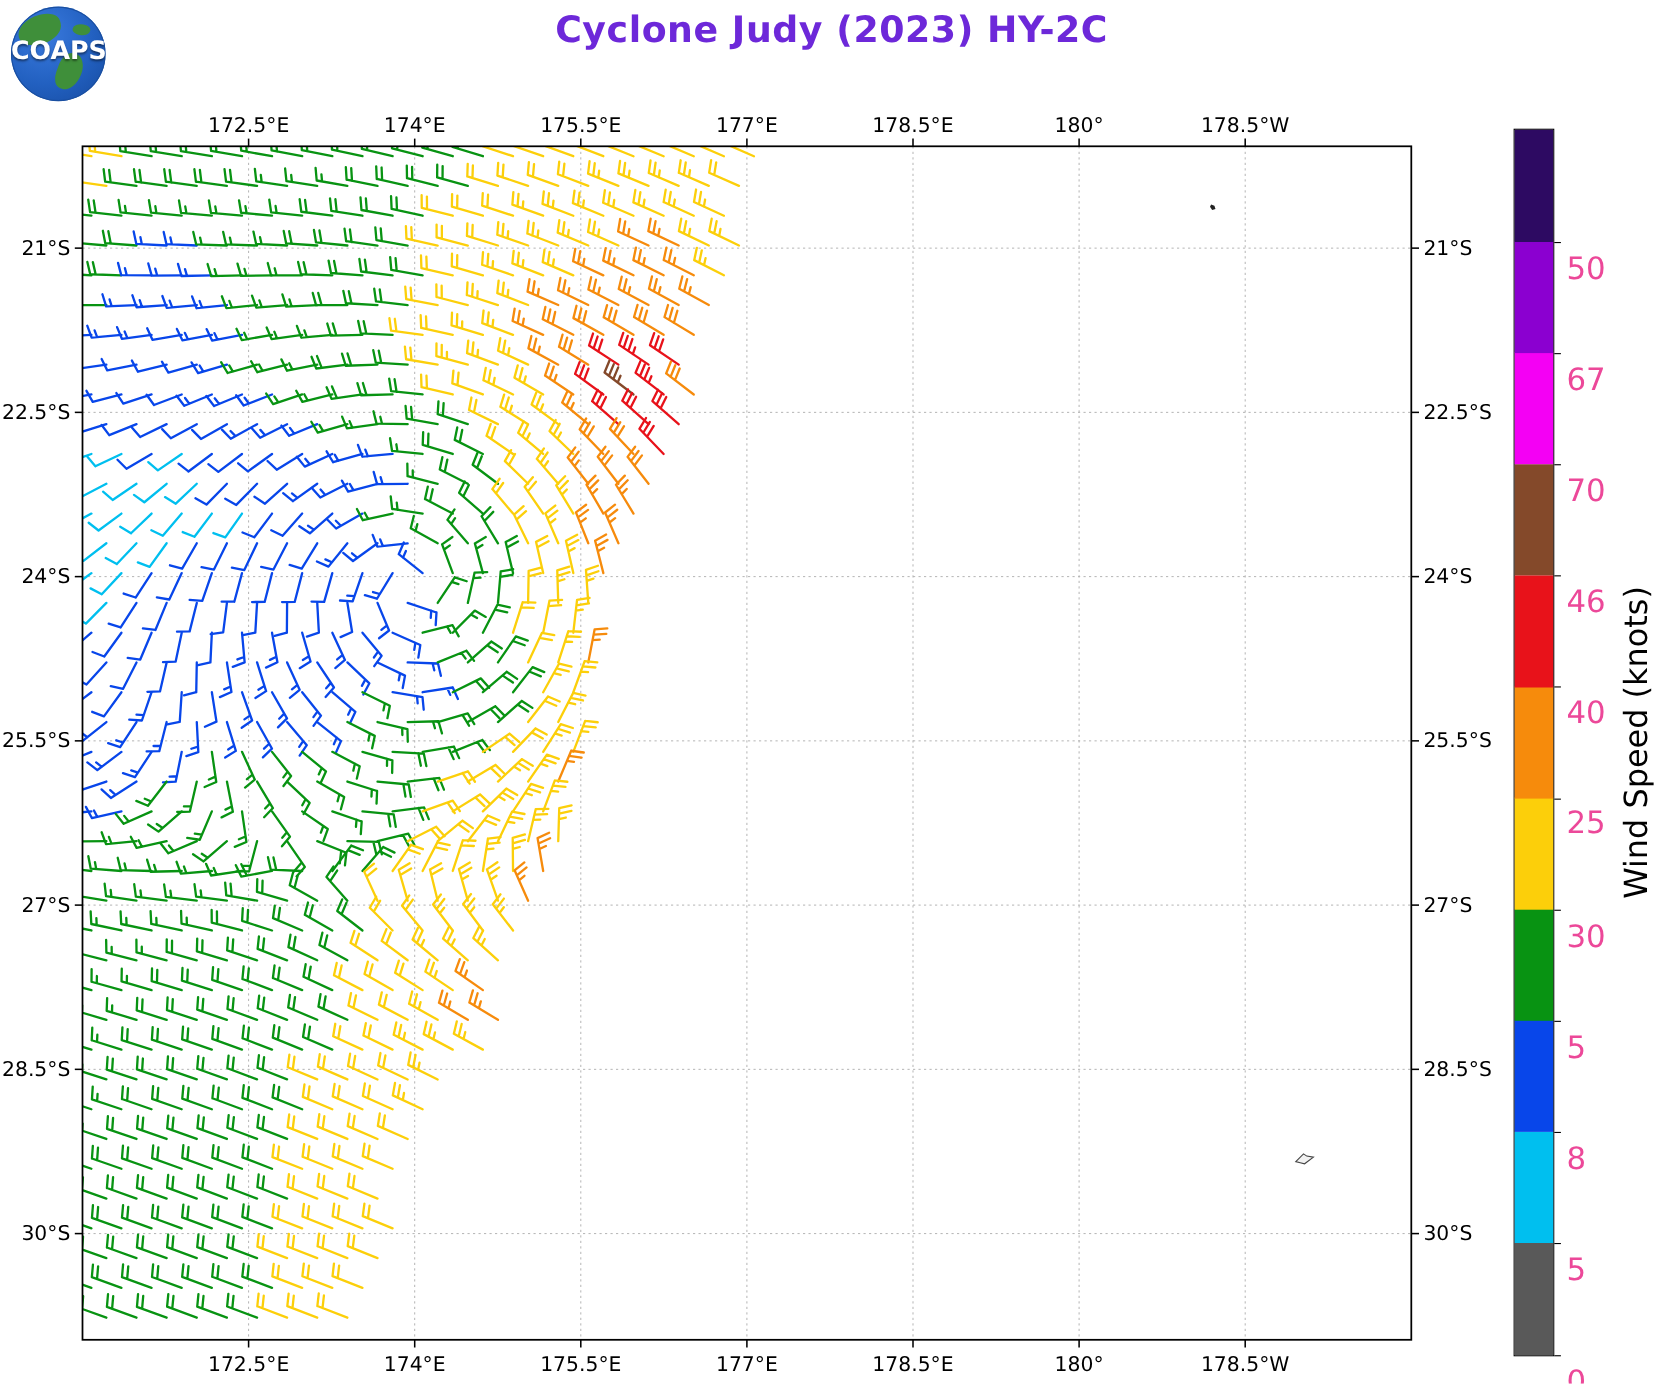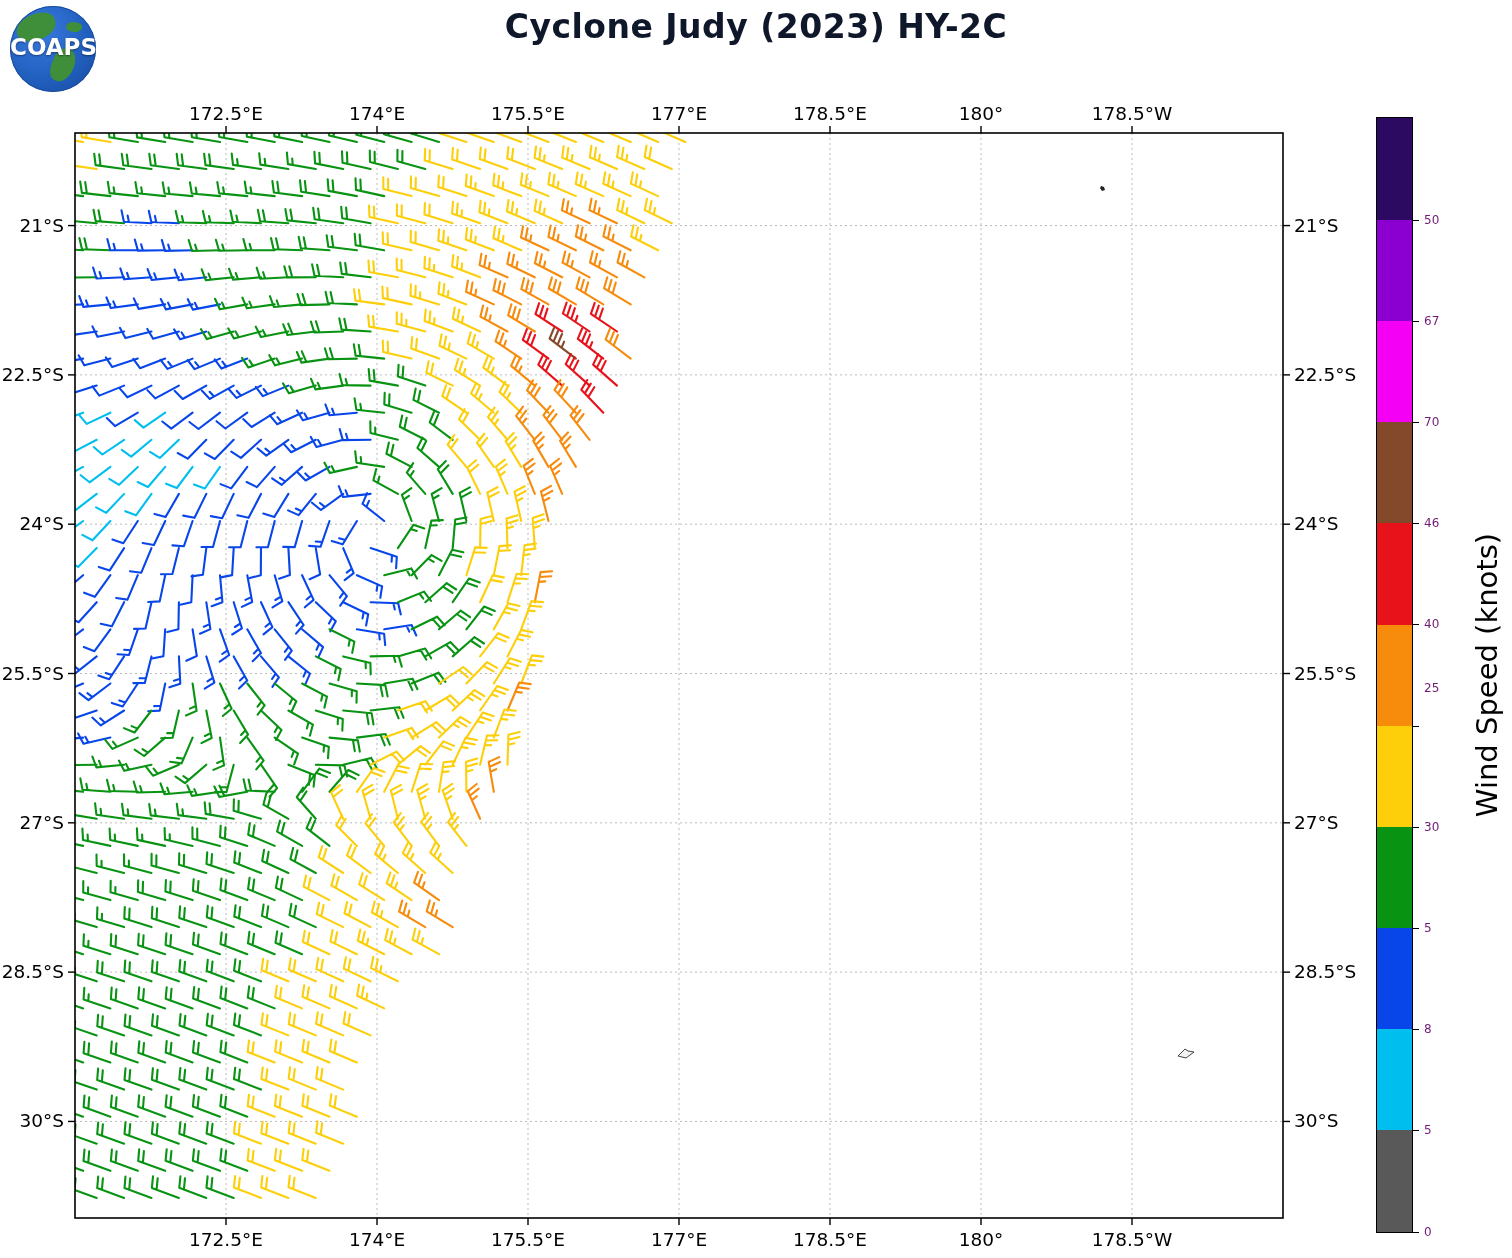--- a/index.html
+++ b/index.html
@@ -1,33 +1,33 @@
 <!DOCTYPE html>
 <html><head>
 <meta charset="utf-8">
 <style>
   html,body{margin:0;padding:0;background:#ffffff;}
   .stage{position:relative;width:1512px;height:1258px;background:#fff;
          font-family:"DejaVu Sans","Liberation Sans",sans-serif;overflow:hidden;}
   .titles{position:absolute;left:0;top:8px;width:1512px;text-align:center;line-height:1.15;}
-  .titles .t1,.titles .t2{font-weight:bold;font-size:33px;color:#0f172a;letter-spacing:0.5px;}
+  .titles .t1,.titles .t2{font-weight:bold;font-size:33px;color:#6d28d9;letter-spacing:0.5px;}
   .logo{position:absolute;left:10px;top:6px;width:86px;height:86px;border-radius:50%;
         background:radial-gradient(circle at 35% 30%, #3a7ade 0%, #2260c0 55%, #164a9e 100%);
         overflow:hidden;box-shadow:0 0 0 1px #1a4fa0 inset;}
   .logo .land{position:absolute;background:#3f8f3a;border-radius:60% 40% 55% 45%;}
   .logo .l1{width:40px;height:26px;left:6px;top:8px;transform:rotate(-15deg);}
   .logo .l2{width:22px;height:34px;left:42px;top:42px;transform:rotate(20deg);border-radius:50% 50% 60% 40%;}
   .logo .l3{width:16px;height:10px;left:56px;top:16px;transform:rotate(10deg);}
   .logo .txt{position:absolute;left:0;top:28px;width:86px;text-align:center;color:#fff;
              font-weight:bold;font-size:23px;letter-spacing:0px;text-shadow:0 1px 2px rgba(0,0,0,.45);}
   svg text{font-family:"DejaVu Sans","Liberation Sans",sans-serif;}
   .cbar{position:absolute;border:1.4px solid #000;box-sizing:border-box;}
   .cbar .band{position:absolute;left:0;width:100%;}
   .cbar-tick{position:absolute;height:0;border-top:1.6px solid #000;}
-  .cbar-lab{position:absolute;font-size:12px;color:#701a75;transform:translateY(-50%);}
+  .cbar-lab{position:absolute;font-size:28px;color:#ec4899;transform:translateY(-50%);margin-top:24px;}
   .cbar-title{position:absolute;font-size:29px;color:#000;white-space:nowrap;
               transform:translate(-50%,-50%) rotate(-90deg);}
 </style>
 </head>
 <body>
 
 <div class="stage">
 
   <div class="logo">
     <div class="land l1"></div>
@@ -802,21 +802,21 @@
       <div class="cbar-lab" style="left:1424px;top:1231.5px">0</div>
       <div class="cbar-tick" style="left:1413px;top:1130.3181818181818px;width:6px"></div>
       <div class="cbar-lab" style="left:1424px;top:1130.3181818181818px">5</div>
       <div class="cbar-tick" style="left:1413px;top:1029.1363636363635px;width:6px"></div>
       <div class="cbar-lab" style="left:1424px;top:1029.1363636363635px">8</div>
       <div class="cbar-tick" style="left:1413px;top:927.9545454545455px;width:6px"></div>
       <div class="cbar-lab" style="left:1424px;top:927.9545454545455px">5</div>
       <div class="cbar-tick" style="left:1413px;top:826.7727272727273px;width:6px"></div>
       <div class="cbar-lab" style="left:1424px;top:826.7727272727273px">30</div>
       <div class="cbar-tick" style="left:1413px;top:725.5909090909091px;width:6px"></div>
-      <div class="cbar-lab" style="left:1424px;top:688px">25</div>
+      <div class="cbar-lab" style="left:1424px;top:724px">25</div>
       <div class="cbar-tick" style="left:1413px;top:624.409090909091px;width:6px"></div>
       <div class="cbar-lab" style="left:1424px;top:624.409090909091px">40</div>
       <div class="cbar-tick" style="left:1413px;top:523.2272727272727px;width:6px"></div>
       <div class="cbar-lab" style="left:1424px;top:523.2272727272727px">46</div>
       <div class="cbar-tick" style="left:1413px;top:422.0454545454545px;width:6px"></div>
       <div class="cbar-lab" style="left:1424px;top:422.0454545454545px">70</div>
       <div class="cbar-tick" style="left:1413px;top:320.86363636363626px;width:6px"></div>
       <div class="cbar-lab" style="left:1424px;top:320.86363636363626px">67</div>
       <div class="cbar-tick" style="left:1413px;top:219.68181818181824px;width:6px"></div>
       <div class="cbar-lab" style="left:1424px;top:219.68181818181824px">50</div>

